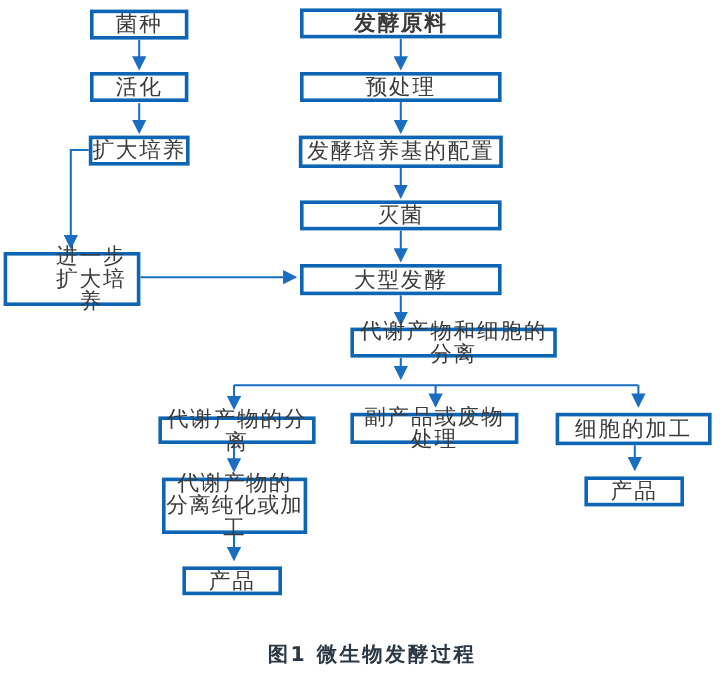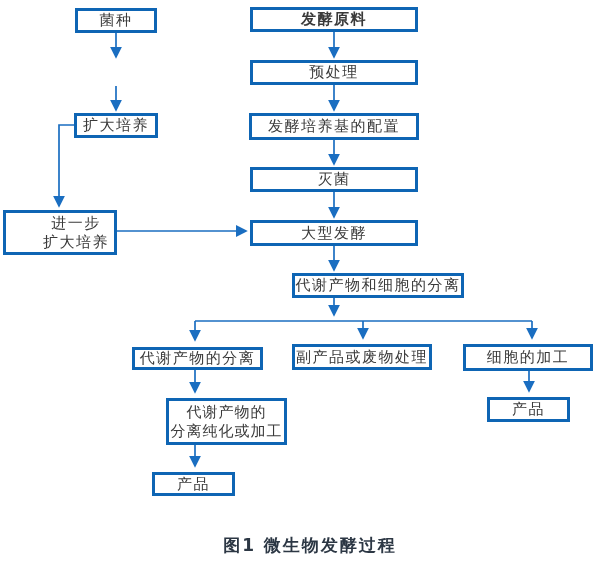--- a/index.html
+++ b/index.html
@@ -20,26 +20,26 @@
   .node {
     position: absolute;
     box-sizing: border-box;
     border: 3px solid #0e65b4;
     background: #ffffff;
     color: #3a3a3a;
     display: flex;
     align-items: center;
     justify-content: center;
     text-align: center;
-    font-size: 15px;
+    font-size: 18px;
     letter-spacing: 1.5px;
     line-height: 19px;
     white-space: pre-line;
   }
-  .node.tight { letter-spacing: 1px; margin-left: 31px; }
+  .node.tight { letter-spacing: 1px; }
   #caption {
     position: absolute;
     left: 0;
     top: 534px;
     width: 600px;
     padding-left: 20px;
     box-sizing: border-box;
     text-align: center;
     font-size: 17px;
     font-weight: bold;
@@ -90,20 +90,21 @@
       <path d="M195 321 V340" marker-end="url(#ah)"></path>
       <path d="M363 321 V338" marker-end="url(#ah)"></path>
       <path d="M532 321 V338" marker-end="url(#ah)"></path>
       <path d="M195 370 V392" marker-end="url(#ah)"></path>
       <path d="M195 445 V466" marker-end="url(#ah)"></path>
       <path d="M529 371 V391" marker-end="url(#ah)"></path>
     </g>
   </svg>
 
   <div class="node" id="n-strain">菌种</div>
+  <div class="node" id="n-activation">活化</div>
   <div class="node" id="n-expand">扩大培养</div>
   <div class="node" id="n-further">进一步
 扩大培养</div>
   <div class="node" id="n-raw">发酵原料</div>
   <div class="node" id="n-pretreat">预处理</div>
   <div class="node" id="n-medium">发酵培养基的配置</div>
   <div class="node" id="n-sterilize">灭菌</div>
   <div class="node" id="n-ferment">大型发酵</div>
   <div class="node" id="n-sep-mc">代谢产物和细胞的分离</div>
   <div class="node" id="n-metab-sep">代谢产物的分离</div>

